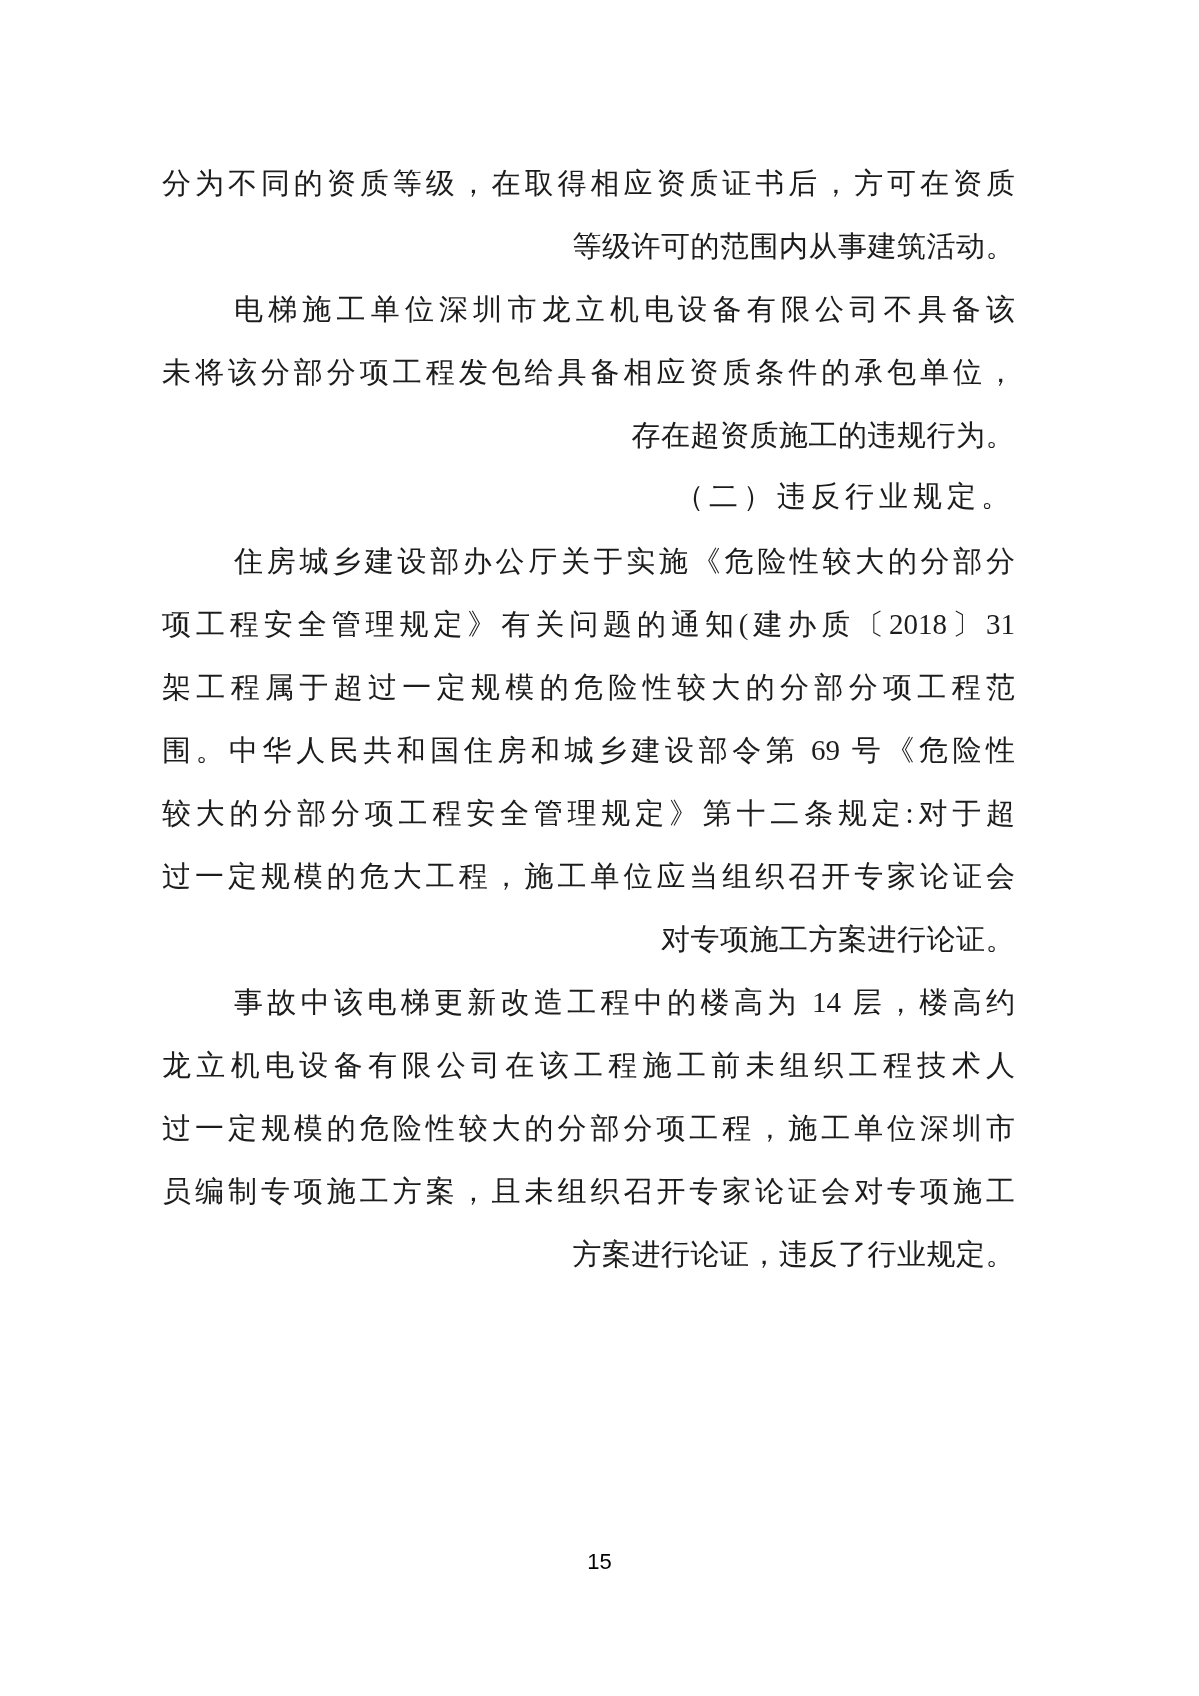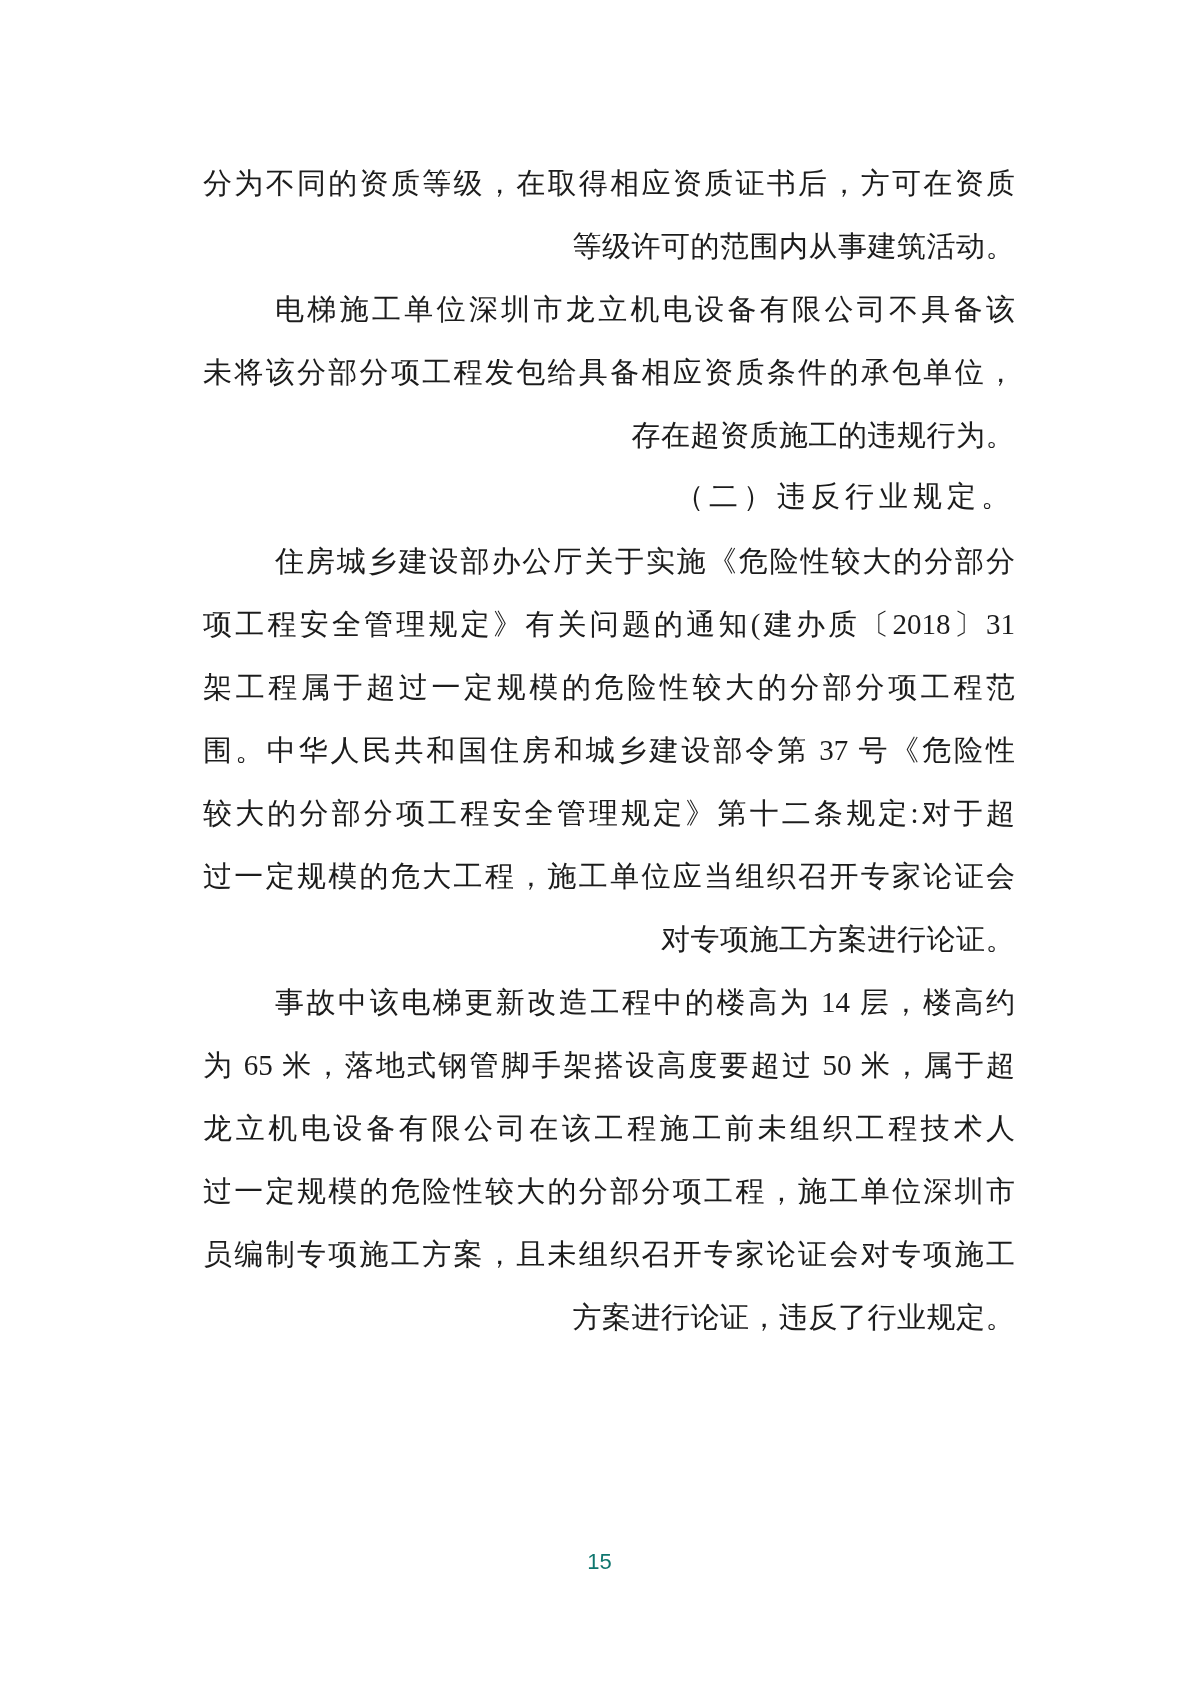--- a/index.html
+++ b/index.html
@@ -29,60 +29,58 @@
     height: 63px;
     letter-spacing: 0.5px;
     text-align: right;
     white-space: normal;
   }
   .j {
     text-align: justify;
     text-align-last: justify;
     text-justify: inter-character;
     letter-spacing: 0;
-    margin-left: 41px;
   }
   .ind {
     padding-left: 72px;
   }
   .head {
     letter-spacing: 5px;
     font-family: Liberation Mono, monospace;
   }
   .pagenum {
     position: absolute;
     left: 0;
     top: 1548px;
     width: 1199px;
     text-align: center;
     font-family: "Liberation Sans", "DejaVu Sans", sans-serif;
     font-size: 22px;
     line-height: 28px;
-    color: #0f766e;
+    color: #000000;
   }
 </style>
 </head>
 <body>
 
 <div class="page">
   <div class="textblock">
     <div class="ln j">分为不同的资质等级，在取得相应资质证书后，方可在资质</div>
     <div class="ln">等级许可的范围内从事建筑活动。</div>
     <div class="ln j ind">电梯施工单位深圳市龙立机电设备有限公司不具备该</div>
     <div class="ln j">未将该分部分项工程发包给具备相应资质条件的承包单位，</div>
     <div class="ln">存在超资质施工的违规行为。</div>
     <div class="ln ind head">（二）违反行业规定。</div>
     <div class="ln j ind">住房城乡建设部办公厅关于实施《危险性较大的分部分</div>
     <div class="ln j">项工程安全管理规定》有关问题的通知(建办质〔2018〕31</div>
     <div class="ln j">架工程属于超过一定规模的危险性较大的分部分项工程范</div>
-    <div class="ln j">围。中华人民共和国住房和城乡建设部令第 37 号《危险性</div>
+    <div class="ln j">围。中华人民共和国住房和城乡建设部令第 69 号《危险性</div>
     <div class="ln j">较大的分部分项工程安全管理规定》第十二条规定:对于超</div>
     <div class="ln j">过一定规模的危大工程，施工单位应当组织召开专家论证会</div>
     <div class="ln">对专项施工方案进行论证。</div>
     <div class="ln j ind">事故中该电梯更新改造工程中的楼高为 14 层，楼高约</div>
-    <div class="ln j">为 65 米，落地式钢管脚手架搭设高度要超过 50 米，属于超</div>
     <div class="ln j">龙立机电设备有限公司在该工程施工前未组织工程技术人</div>
     <div class="ln j">过一定规模的危险性较大的分部分项工程，施工单位深圳市</div>
     <div class="ln j">员编制专项施工方案，且未组织召开专家论证会对专项施工</div>
     <div class="ln">方案进行论证，违反了行业规定。</div>
   </div>
   <div class="pagenum">15</div>
 </div>
 
 </body></html>

